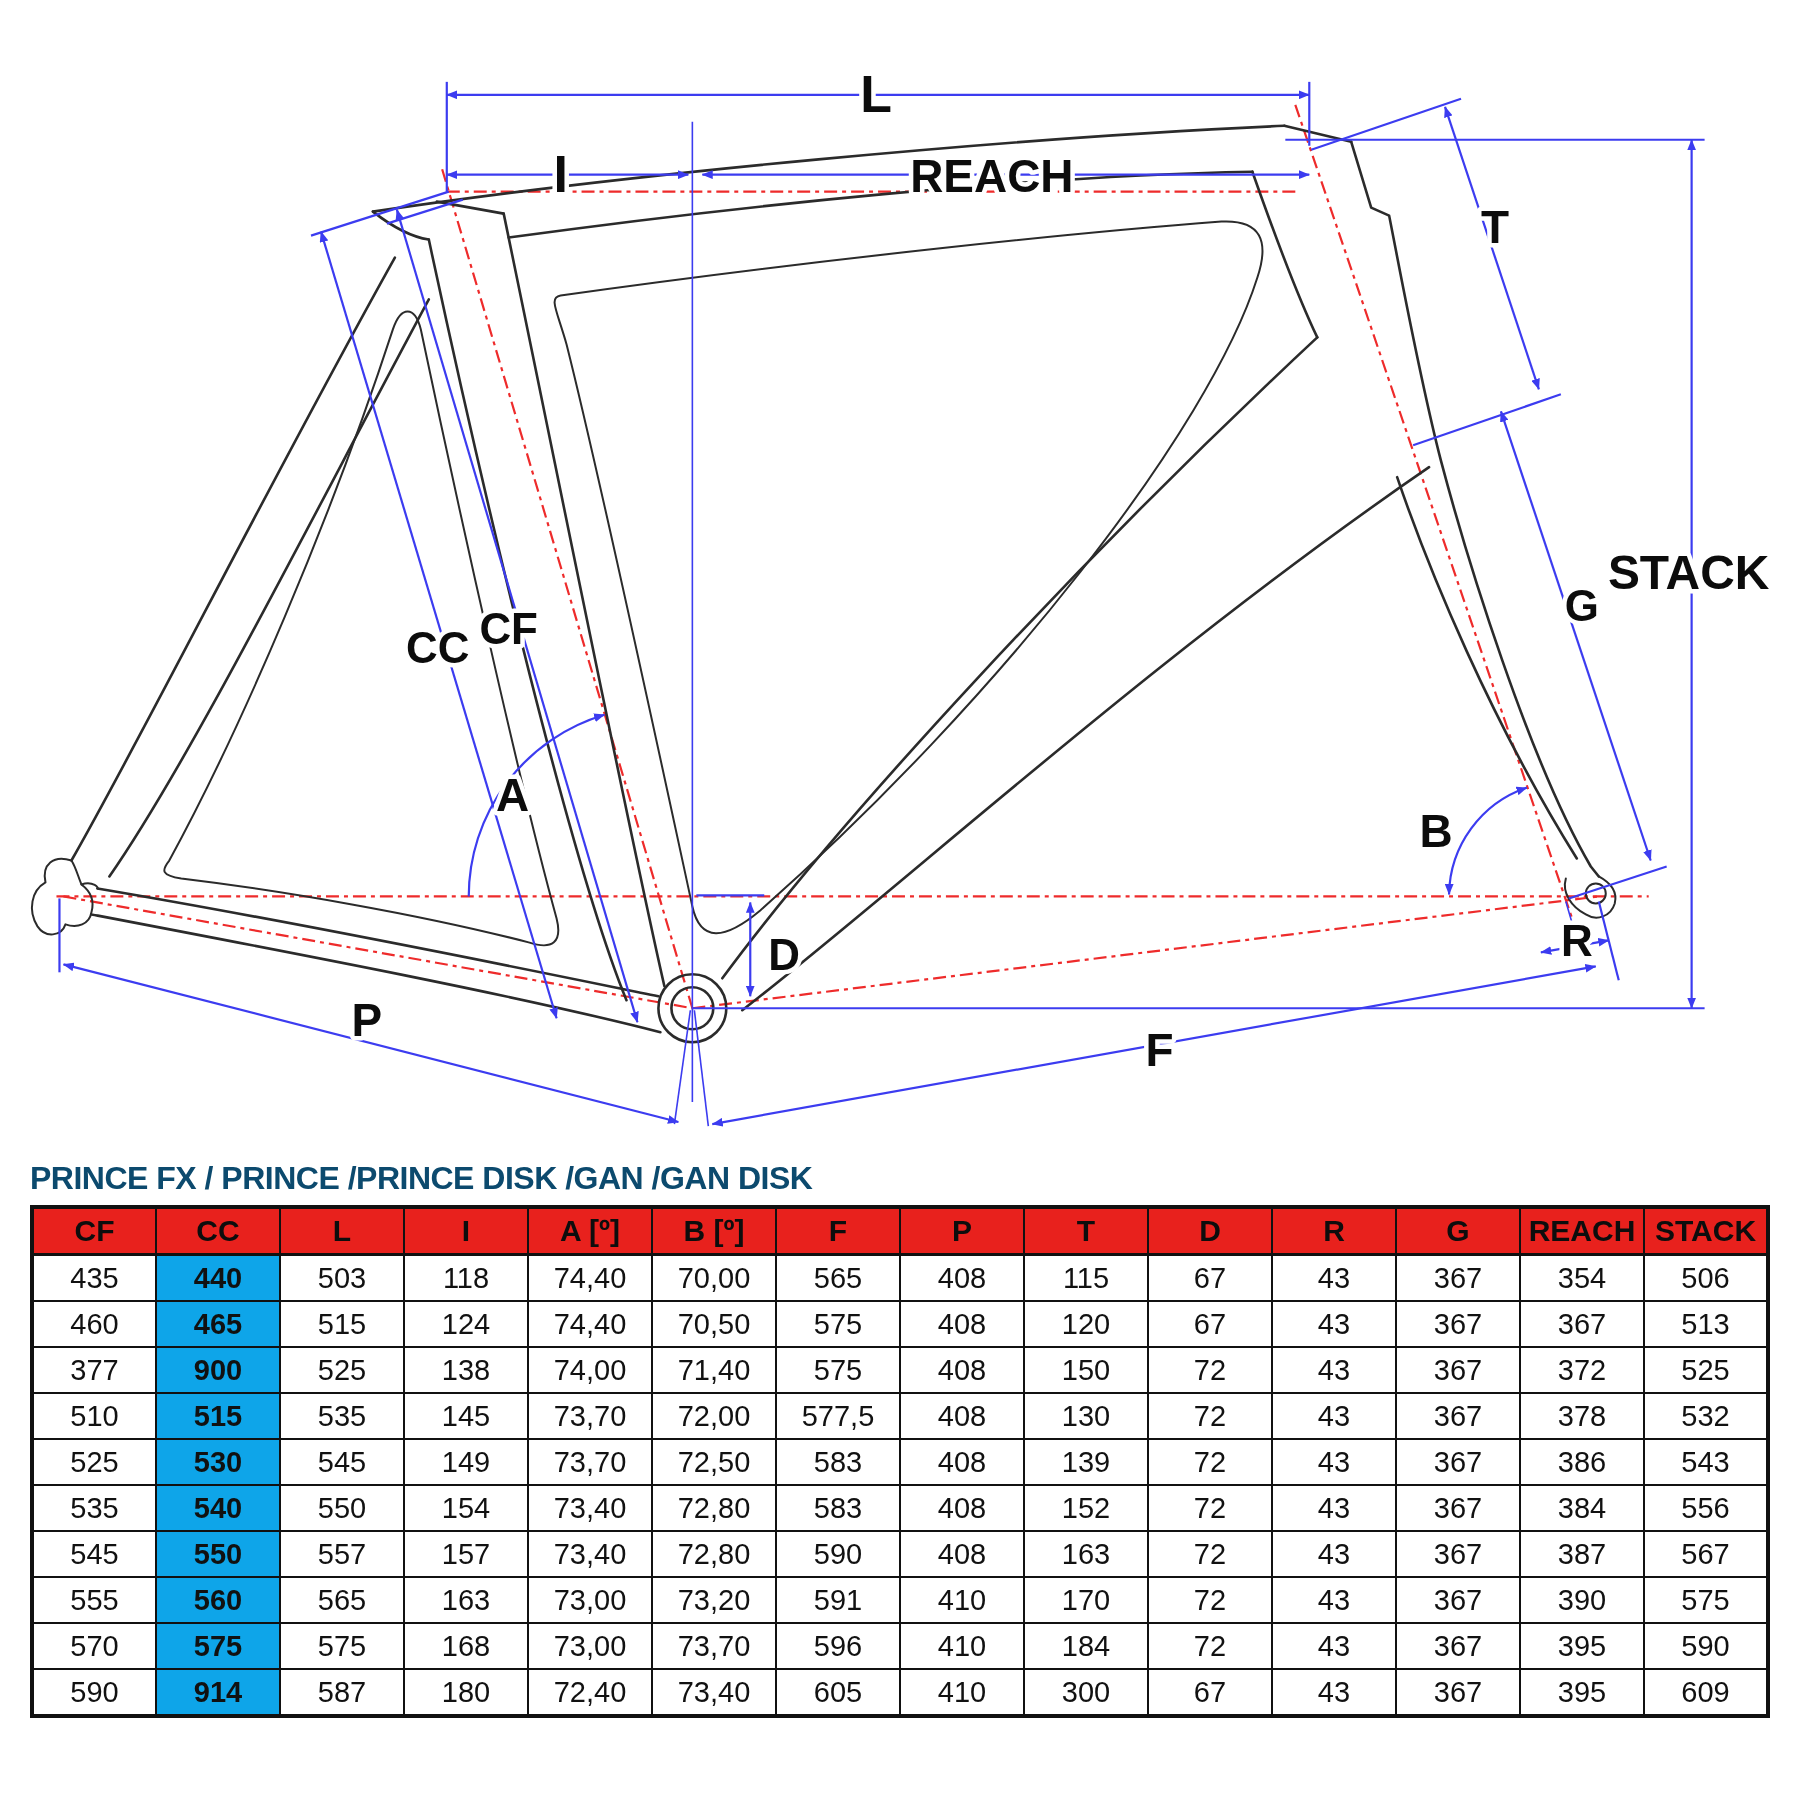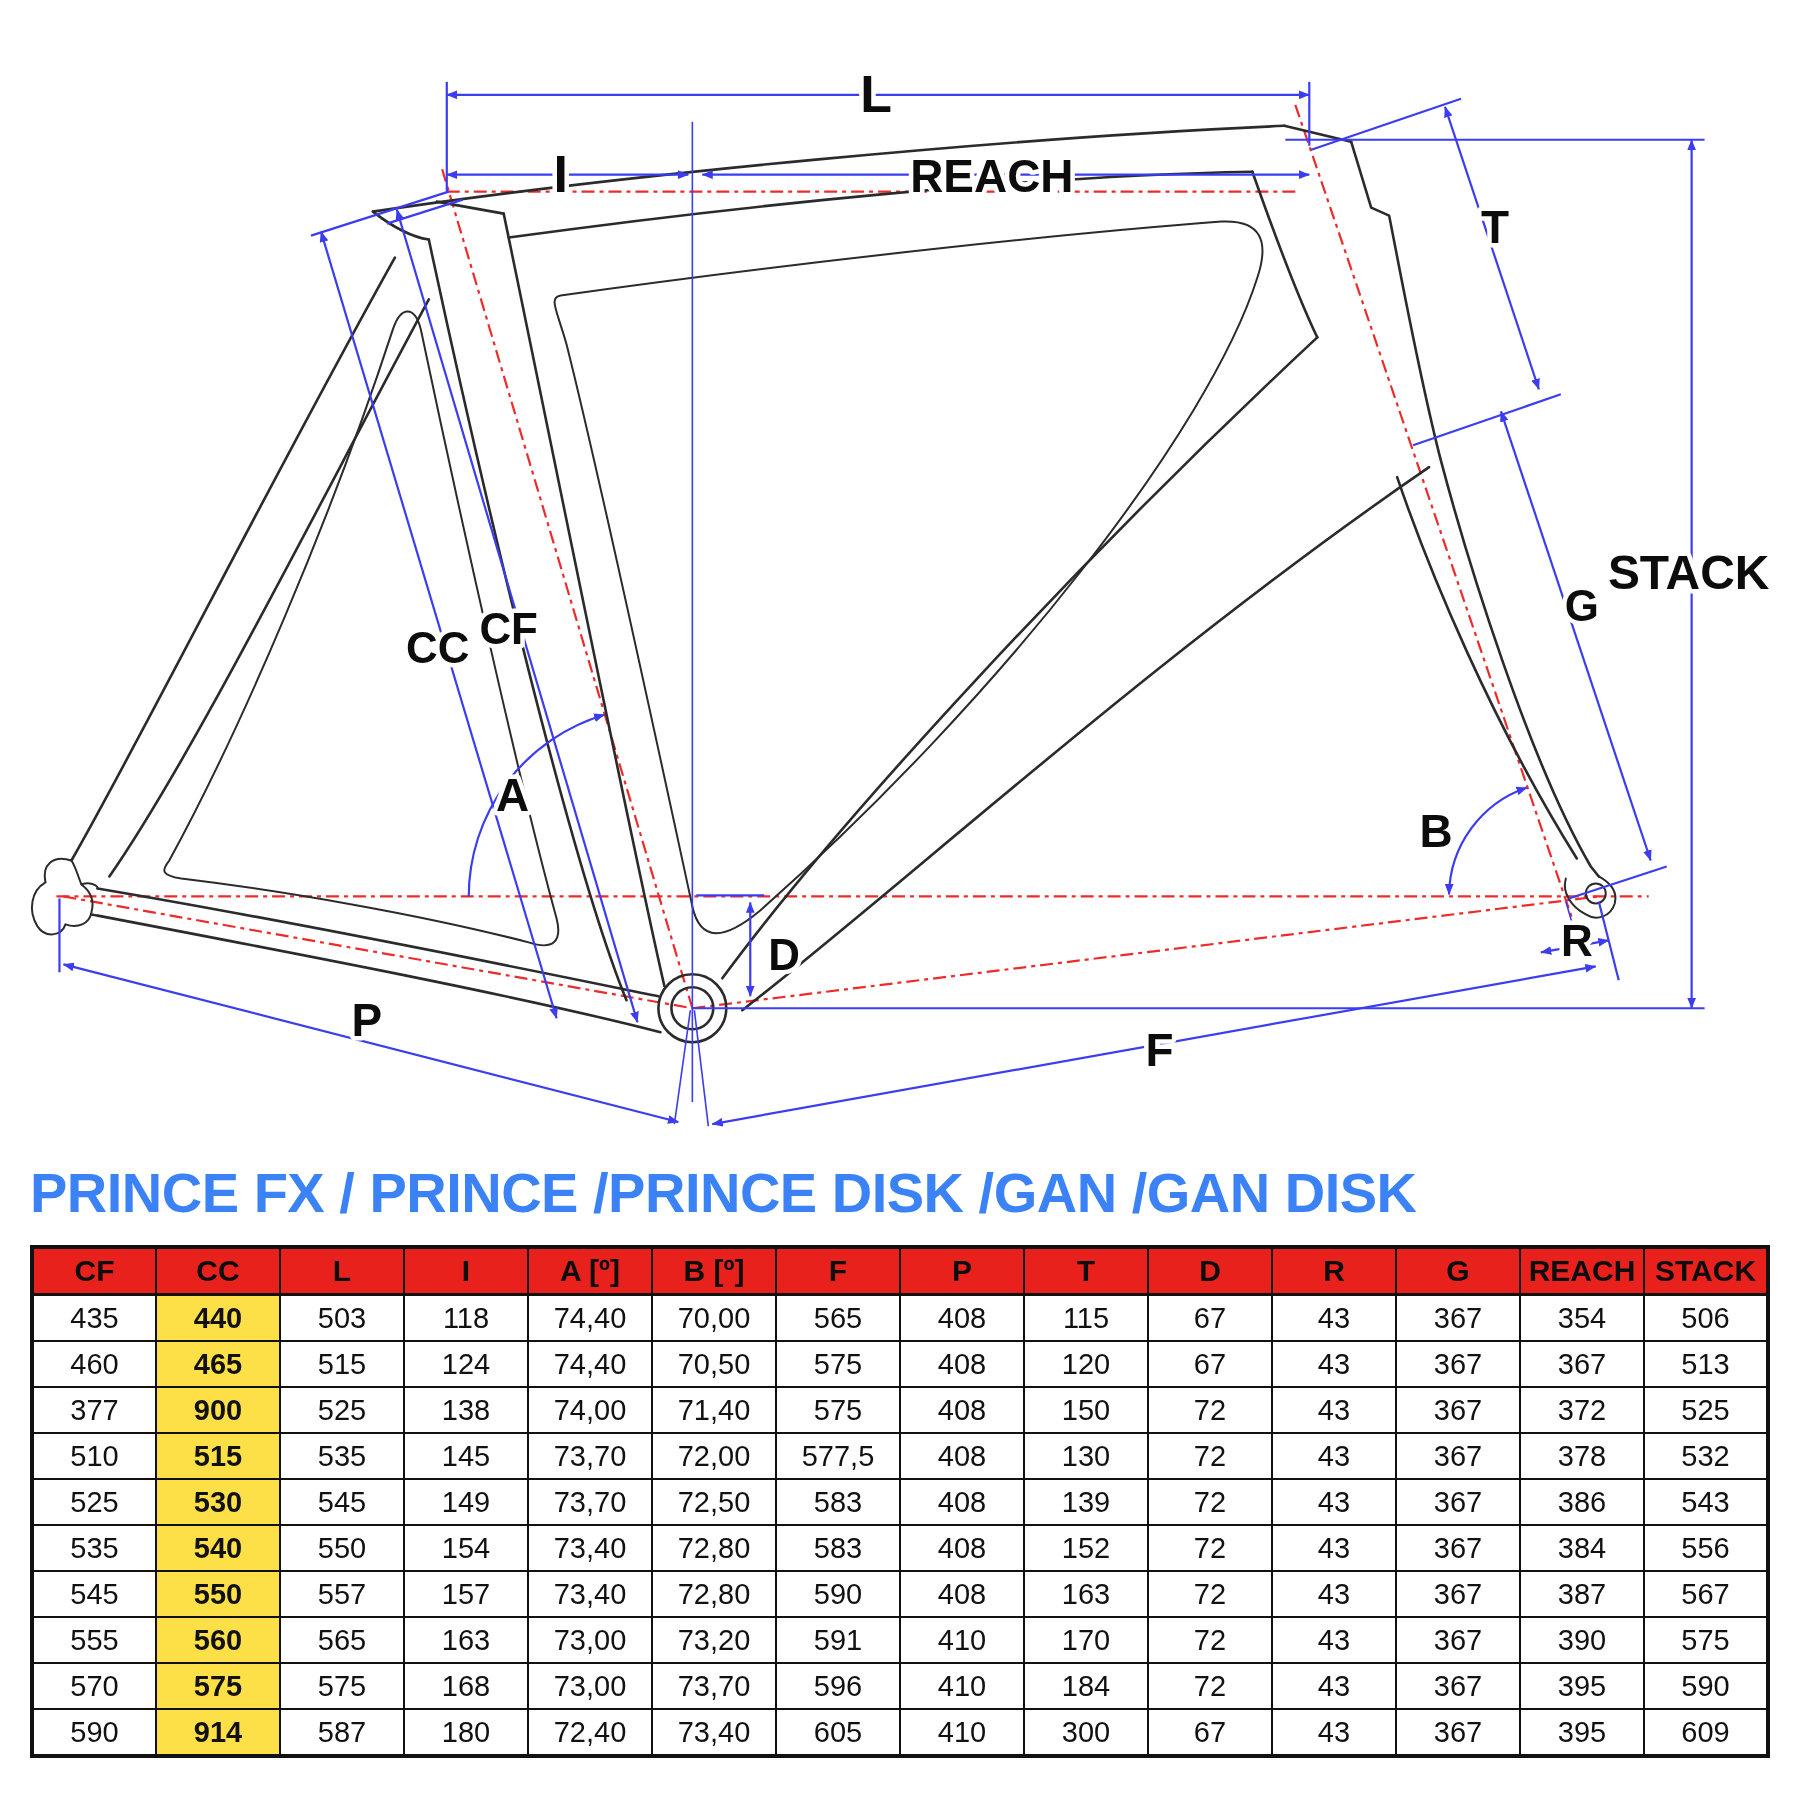--- a/index.html
+++ b/index.html
@@ -11,27 +11,27 @@
   
   .frame{stroke:#2b2b2b;stroke-width:2.6;fill:none;stroke-linecap:round;stroke-linejoin:round;}
   .frame-thin{stroke:#2b2b2b;stroke-width:2;fill:none;stroke-linecap:round;stroke-linejoin:round;}
   .redline{stroke:#ee2b2b;stroke-width:2.2;fill:none;stroke-dasharray:13 5 4 5;}
   .blue{stroke:#3c3cf0;stroke-width:2.2;fill:none;}
   .blue-thin{stroke:#3c3cf0;stroke-width:1.6;fill:none;}
   .dim-label{font-family:"Liberation Sans",sans-serif;font-weight:bold;fill:#0c0c0c;
              paint-order:stroke;stroke:#ffffff;stroke-width:9px;stroke-linejoin:round;}
 
   
-  .table-title{margin:10px 0 20px 30px;font-size:56px;font-weight:bold;letter-spacing:-0.5px;color:#3b82f6;}
+  .table-title{margin:10px 0 8px 30px;font-size:32px;font-weight:bold;letter-spacing:-0.5px;color:#0c4a6e;}
   .geo-table{border-collapse:collapse;margin:0 auto;width:1740px;table-layout:fixed;border:4px solid #111;}
   .geo-table th,.geo-table td{border:2.5px solid #111;text-align:center;height:44px;
       font-size:29px;padding:0;overflow:hidden;white-space:nowrap;}
   .geo-table thead th{background:#e8211d;color:#0d0d0d;font-weight:bold;font-size:30px;border-bottom:3px solid #111;}
   .geo-table td{background:#ffffff;font-weight:normal;}
-  .geo-table td.cc-col{background:#fde047;font-weight:bold;}
+  .geo-table td.cc-col{background:#0ea5e9;font-weight:bold;}
 </style>
 </head>
 <body>
 
 <div class="page">
 
   <div class="diagram-wrap">
   <svg viewBox="0 0 1800 1152" width="1800" height="1150">
     <defs>
       <marker id="arr" viewBox="0 0 10 8" refX="9.5" refY="4" markerWidth="11" markerHeight="9" orient="auto-start-reverse" markerUnits="userSpaceOnUse">

